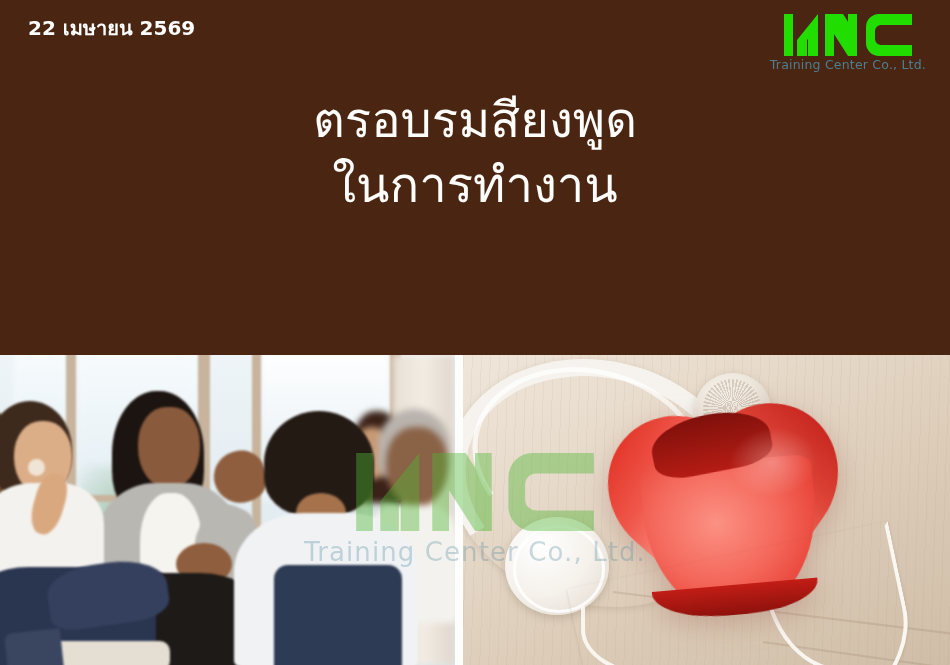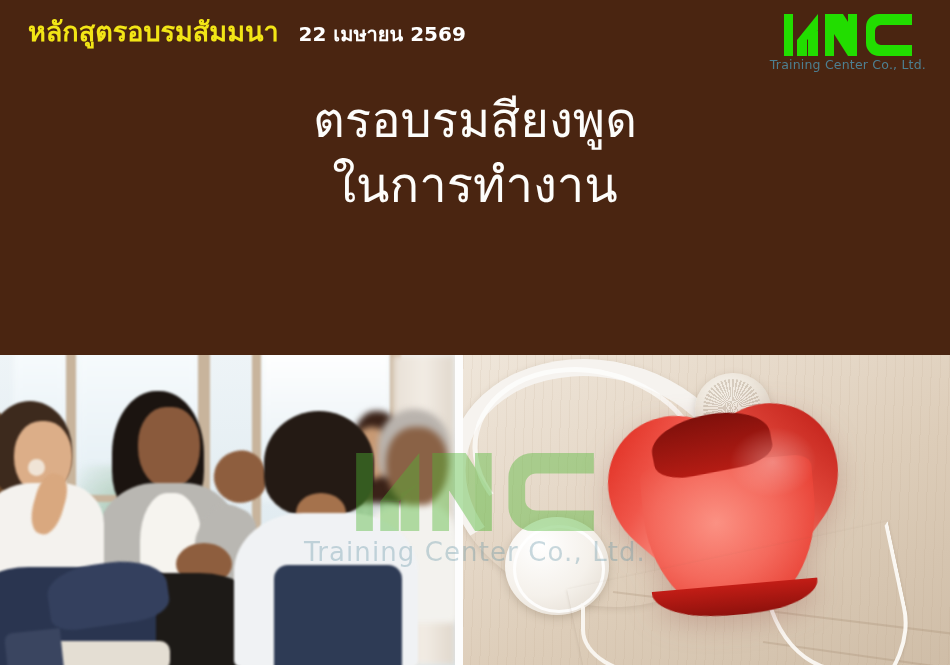--- a/index.html
+++ b/index.html
@@ -369,21 +369,20 @@
   }
 </style>
 </head>
 <body>
 
 <div id="poster">
 
   <div class="header-band">
 
     <div class="kicker-row">
-      <span class="kicker-thai">หลักสูตรอบรมสัมมนา</span>
       <span class="kicker-date">22 เมษายน 2569</span>
     </div>
 
     <div class="brand">
       <span class="brand-mark">
         <svg width="128" height="42" viewBox="0 0 128 42" aria-hidden="true">
 
           <rect x="0" y="0" width="9" height="42" fill="#22dd00"></rect>
           <path d="M13 42 L13 26 L23 26 L23 42 Z" fill="#22dd00"></path>
           <path d="M13 26 L34 0 L34 16 L23 26 Z" fill="#22dd00"></path>

